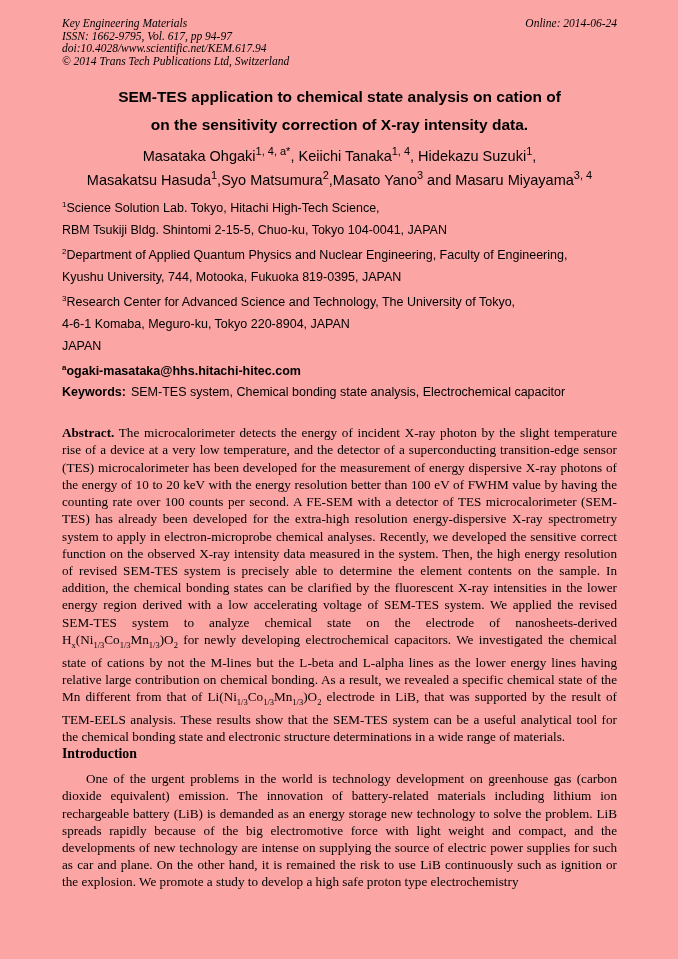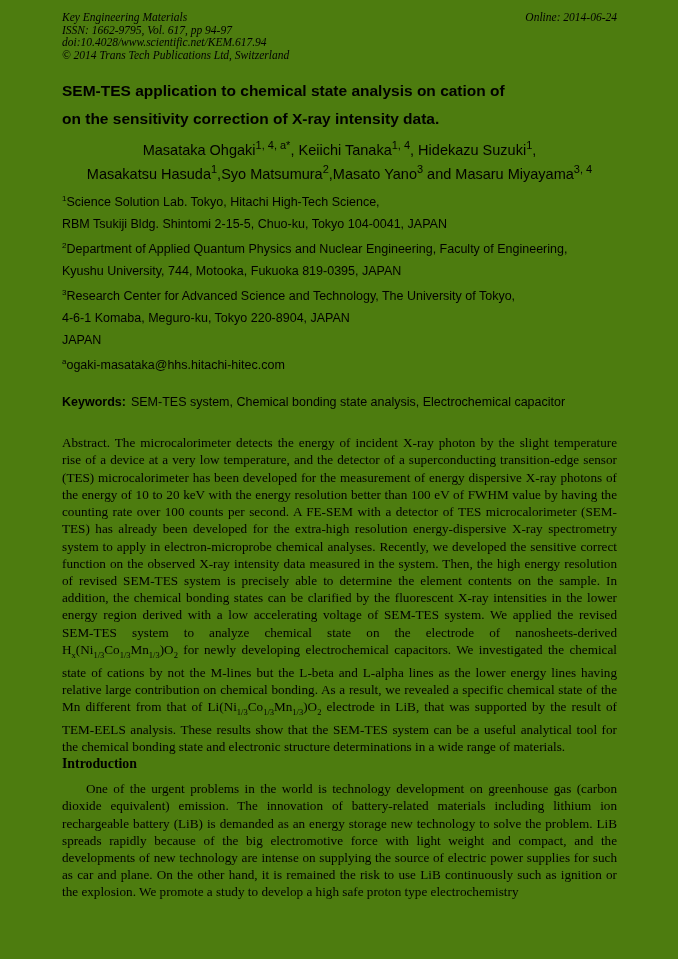--- a/index.html
+++ b/index.html
@@ -1,42 +1,42 @@
 <!DOCTYPE html>
 <html><head>
 <meta charset="utf-8">
 <style>
   * { margin: 0; padding: 0; box-sizing: border-box; }
   html, body { background: #e8e8e8; }
   body { width: 678px; }
   .page {
     width: 678px;
     height: 959px;
-    background: #4d7c0f;
+    background: #fca5a5;
     color: #000000;
-    padding: 11px 61px 0 62px;
+    padding: 17px 61px 0 62px;
     overflow: hidden;
   }
 
   
   .jheader {
     display: flex;
     justify-content: space-between;
     align-items: flex-start;
     font-family: "Liberation Serif", serif;
     font-style: italic;
     font-size: 11.5px;
     line-height: 12.5px;
   }
   .jheader .right { white-space: nowrap; margin-left: 43px; }
 
   
   .title {
     margin-top: 16px;
-    text-align: left;
+    text-align: center;
     font-family: "Liberation Sans", sans-serif;
     font-weight: bold;
     font-size: 15.5px;
     line-height: 28px;
   }
 
   
   .authors {
     margin-top: 3px;
     text-align: center;
@@ -47,40 +47,40 @@
   .authors sup { font-size: 11px; }
 
   
   .affiliations {
     margin-top: 4px;
     font-family: "Liberation Sans", sans-serif;
     font-size: 12.5px;
     line-height: 22px;
   }
   .affiliations sup { font-size: 8px; }
-  .affil-email { line-height: 22px; }
+  .affil-email { line-height: 22px; font-weight: bold; }
 
   
   .keywords {
-    margin-top: 18px;
+    margin-top: 2px;
     font-family: "Liberation Sans", sans-serif;
     font-size: 12.5px;
     line-height: 16px;
   }
   .keywords .kw-label { font-weight: bold; margin-right: 5px; }
 
   
   .abstract {
     margin-top: 24px;
     font-family: "Liberation Serif", serif;
     font-size: 13.2px;
     line-height: 17.2px;
     text-align: justify;
   }
-  .abstract .abs-label { font-weight: normal; margin-top: 22px; }
+  .abstract .abs-label { font-weight: bold; margin-top: 22px; }
   .abstract sub, .abstract sup { font-size: 8.5px; }
 
   .intro-heading {
     margin-top: 0;
     font-family: "Liberation Serif", serif;
     font-weight: bold;
     font-size: 13.8px;
     line-height: 18px;
   }
   .intro-para {

